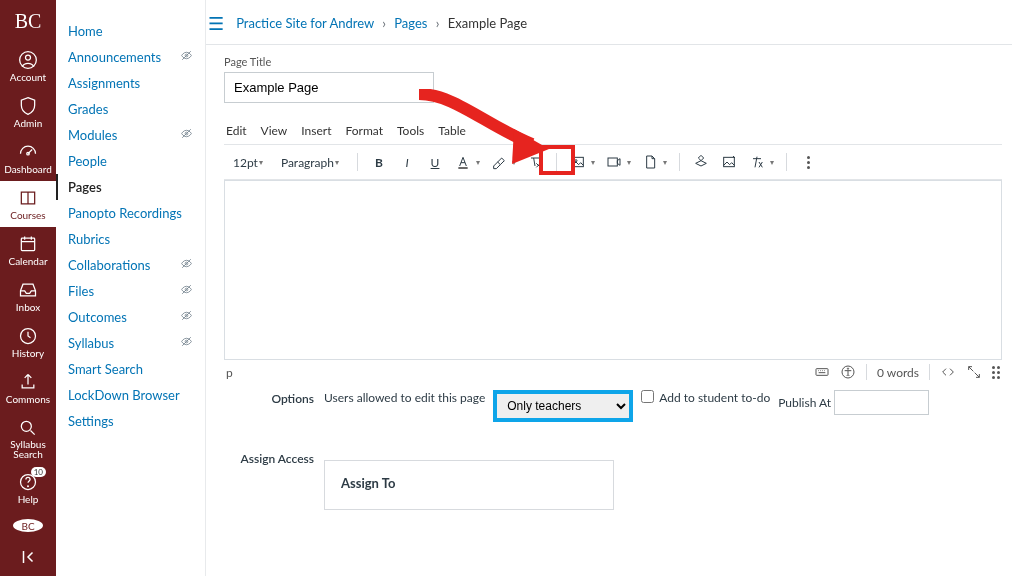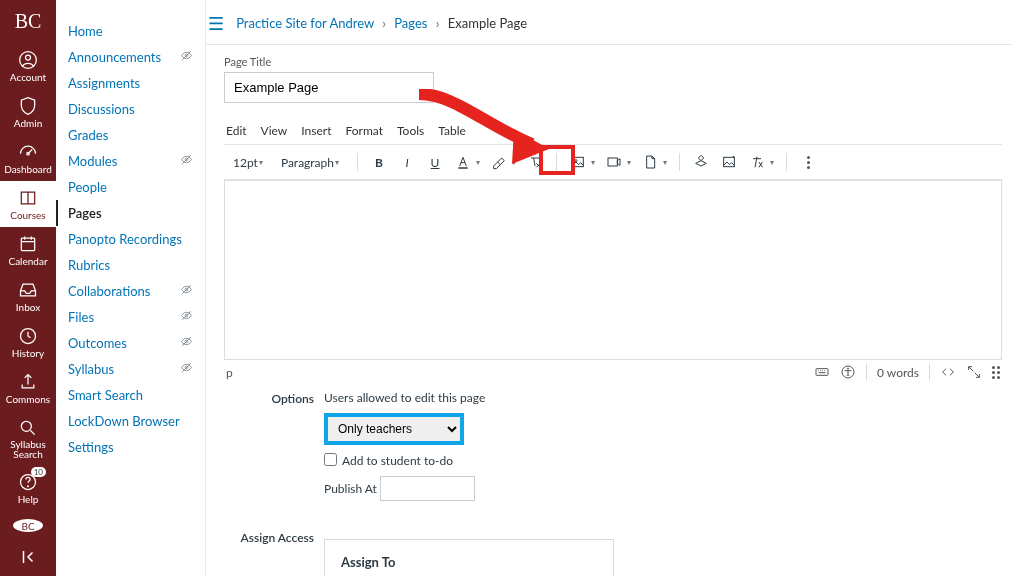--- a/index.html
+++ b/index.html
@@ -58,21 +58,21 @@
 
     .status-bar { display: flex; align-items: center; justify-content: space-between; padding: 4px 2px; font-size: 12px; color: #555; }
     .status-bar .right { display: flex; align-items: center; gap: 10px; }
     .sb-sep { width: 1px; height: 16px; background: #d7dade; }
     .sb-icn { cursor: pointer; display: inline-flex; }
     .dots { display: inline-flex; flex-direction: column; gap: 2px; }
     .dots span, .dots-h span { width: 3px; height: 3px; background: #555; border-radius: 50%; }
 
     .options-row { display: flex; margin-top: 0; font-size: 12px; }
     .options-row .lbl { width: 100px; text-align: right; font-weight: 600; padding-right: 10px; padding-top: 1px; }
-    .options-body { display: flex; flex-direction: column; gap: 8px; }
+    .options-body { display: flex; flex-direction: row; gap: 8px; }
     .select-box { width: 140px; padding: 4px 6px; border: 4px solid #0ea5e9; font-size: 12px; }
     .chk-row { display: flex; align-items: flex-start; gap: 5px; }
     .inline-field input { width: 95px; padding: 4px; border: 1px solid #c7cdd1; }
 
     .assign-card { border: 1px solid #d7dade; padding: 14px 16px 10px 16px; margin-top: 10px; }
     .assign-card h4 { font-size: 13px; font-weight: 700; margin-bottom: 8px; }
   </style>
 </head>
 <body>
 
@@ -190,23 +190,20 @@
         <li>
           <a>Announcements</a>
           <span class="hidden-icon"><svg viewBox="0 0 24 24" width="13" height="13" stroke="currentColor" fill="none" stroke-width="1.5">
               <path d="M3 12s3.5-6 9-6 9 6 9 6-3.5 6-9 6-9-6-9-6z"></path>
               <circle cx="12" cy="12" r="2.5"></circle>
               <path d="M4 20L20 4"></path>
             </svg></span>
         </li>
         <li>
           <a>Assignments</a>
-        </li>
-        <li>
-          <a>Discussions</a>
         </li>
         <li>
           <a>Grades</a>
         </li>
         <li>
           <a>Modules</a>
           <span class="hidden-icon"><svg viewBox="0 0 24 24" width="13" height="13" stroke="currentColor" fill="none" stroke-width="1.5">
               <path d="M3 12s3.5-6 9-6 9 6 9 6-3.5 6-9 6-9-6-9-6z"></path>
               <circle cx="12" cy="12" r="2.5"></circle>
               <path d="M4 20L20 4"></path>

